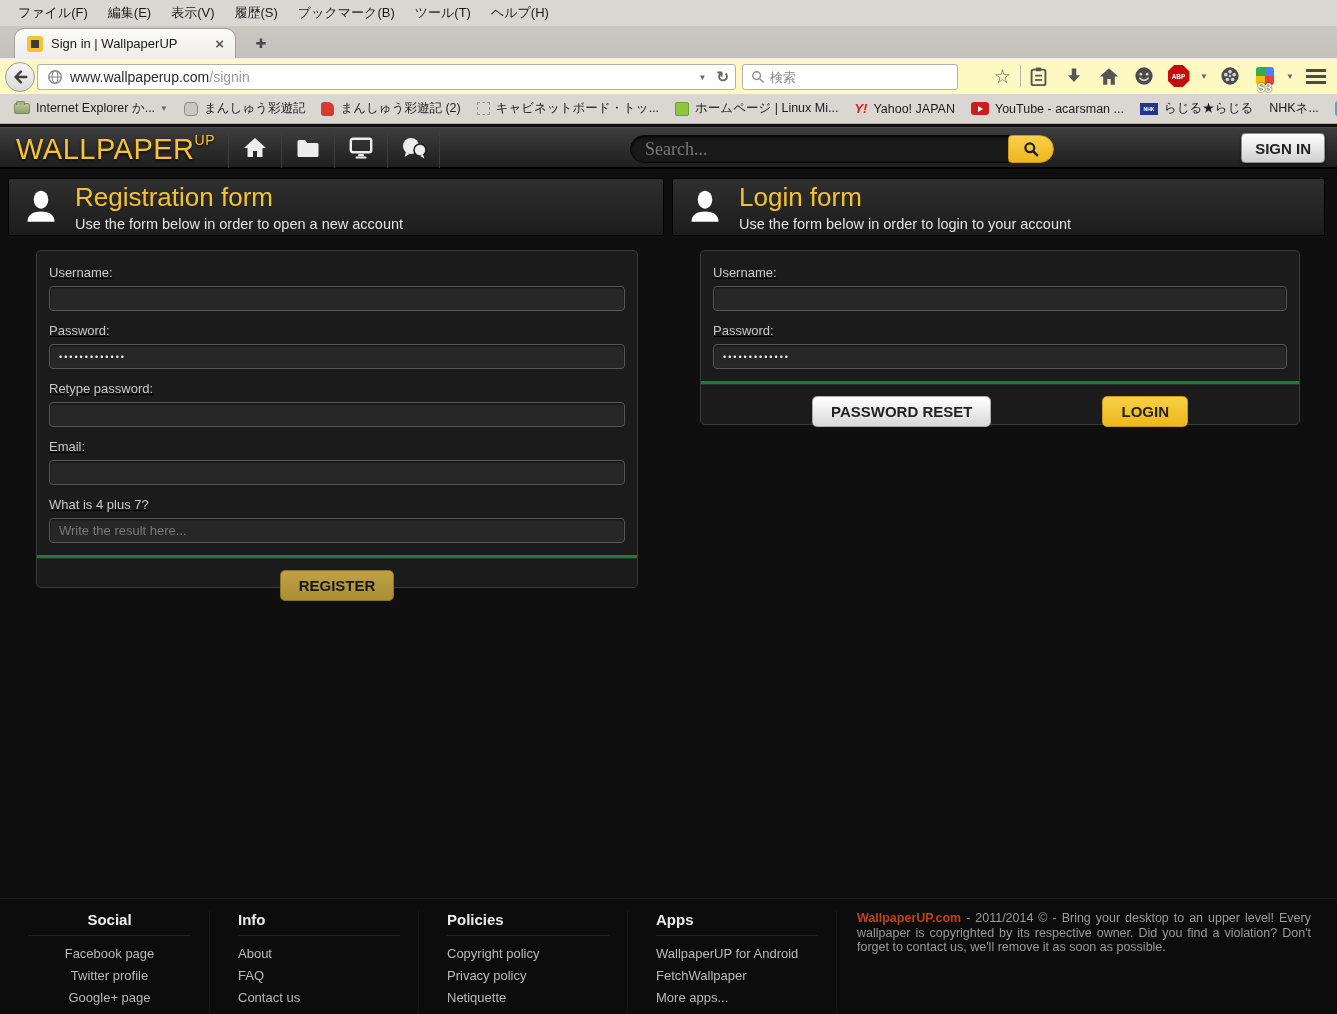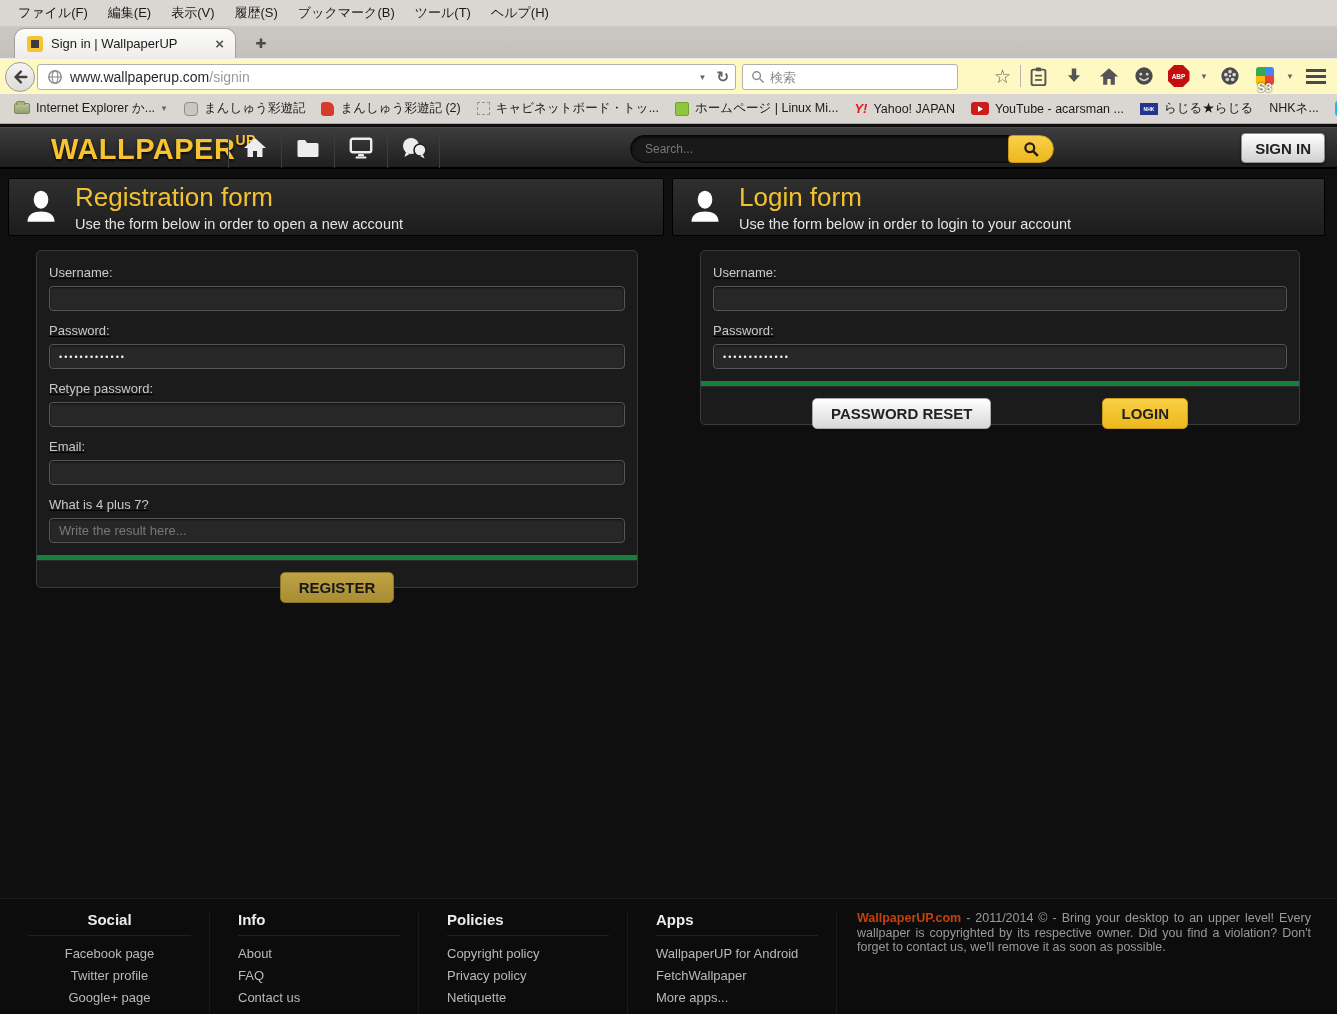--- a/index.html
+++ b/index.html
@@ -82,31 +82,31 @@
   .bi-nhk { width:18px; height:12px; background:#23348c; color:#fff; font-size:5px; font-weight:bold; }
   .bi-radiko { width:15px; height:15px; background:#24b6e8; border-radius:3px; color:#fff;
                font-weight:bold; font-size:11px; font-style:italic; }
 
   
   .site { position:absolute; top:124px; left:0; right:0; bottom:0; background:#0f0f0f; }
 
   .site-header { position:absolute; top:3px; left:0; right:0; height:42px;
                  background:linear-gradient(#3d3d3d,#1f1f1f);
                  border-top:1px solid #4c4c4c; border-bottom:2px solid #000; }
-  .logo { position:absolute; left:16px; top:4px; font-size:29px; font-weight:bold; letter-spacing:.5px;
-          color:#f7c331; text-shadow:0 2px 3px rgba(0,0,0,.8);margin-left:35px; }
+  .logo { position:absolute; left:16px; top:4px; font-size:29px; font-weight:normal; letter-spacing:.5px;
+          color:#f7c331; text-shadow:0 2px 3px rgba(0,0,0,.8); }
   .logo sup { font-size:14px; vertical-align:14px; }
   .hdr-nav { position:absolute; left:228px; top:0; height:40px; display:flex; }
   .hdr-ico { width:53px; height:40px; display:flex; align-items:center; justify-content:center;
              border-left:1px solid #3c3c3c; }
   .hdr-ico:last-child { border-right:1px solid #3c3c3c; }
   .hdr-search { position:absolute; left:630px; top:7px; width:424px; height:28px; background:#191919;
                 border:1px solid #080808; border-radius:15px; box-shadow:inset 0 1px 3px #000; }
   .hdr-search input { position:absolute; left:14px; top:0; height:26px; width:330px; background:transparent;
-                border:none; outline:none; color:#5eead4; font-size:12px; font-family:Liberation Sans, sans-serif; }
+                border:none; outline:none; color:#5eead4; font-size:18px; font-family:Liberation Serif, serif; }
   .hdr-search input::placeholder { color:#777; }
   .hdr-search-btn { position:absolute; right:-1px; top:-1px; width:46px; height:28px;
                 background:linear-gradient(#f9d04a,#eeb71e); border:1px solid #c9981b;
                 border-radius:4px 15px 15px 4px; display:flex; align-items:center; justify-content:center; }
   .signin-btn { position:absolute; right:12px; top:5px; height:30px; padding:0 13px;
                 background:linear-gradient(#ffffff,#d0d0d0); border:1px solid #8f8f8f; border-radius:4px;
                 font-size:15px; font-weight:bold; color:#222; display:flex; align-items:center;
                 box-shadow:0 1px 3px rgba(0,0,0,.7); }
 
   .section-head { position:absolute; top:54px; height:58px; background:linear-gradient(#2f2f2f,#1c1c1c);
@@ -122,21 +122,21 @@
   .panel.reg { left:36px; top:126px; width:602px; height:338px; }
   .panel.log { left:700px; top:126px; width:600px; height:175px; }
   .panel-body { padding:14px 12px 0;text-decoration:underline; }
   .field { margin-bottom:12px; }
   .f-label { display:block; font-size:13px; color:#c8c8c8; margin-bottom:6px; }
   .f-input { width:100%; height:25px; background:#272727; border:1px solid #565656; border-radius:4px;
              color:#ddd; padding:0 9px; font-size:13px; outline:none;
              box-shadow:inset 0 1px 2px rgba(0,0,0,.6); font-family:"Liberation Sans",sans-serif; }
   .f-input::placeholder { color:#787878; }
   .f-input.pw { font-size:9px; letter-spacing:2px; color:#eee; }
-  .panel-foot { margin-top:auto; border-top:5px solid #15803d; box-shadow:inset 0 1px 0 #2c2c2c;
+  .panel-foot { margin-top:auto; border-top:3px solid #15803d; box-shadow:inset 0 1px 0 #2c2c2c;
                 padding:12px 0 13px; display:flex; align-items:center; justify-content:center; }
   .panel-foot.two { justify-content:space-evenly; }
   .btn { height:31px; border-radius:5px; font-size:15px; font-weight:bold; padding:0 18px;
          display:flex; align-items:center; font-family:"Liberation Sans",sans-serif; }
   .btn-gold { background:linear-gradient(#bfa245,#a98d33); border:1px solid #8a7326; color:#181818; }
   .btn-white { background:linear-gradient(#ffffff,#d8d8d8); border:1px solid #aaa; color:#222; }
   .btn-yellow { background:linear-gradient(#f8cf45,#edb81c); border:1px solid #c8991a; color:#222; }
 
   
   .footer { position:absolute; left:0; right:0; top:774px; height:116px; background:#0c0c0c;

